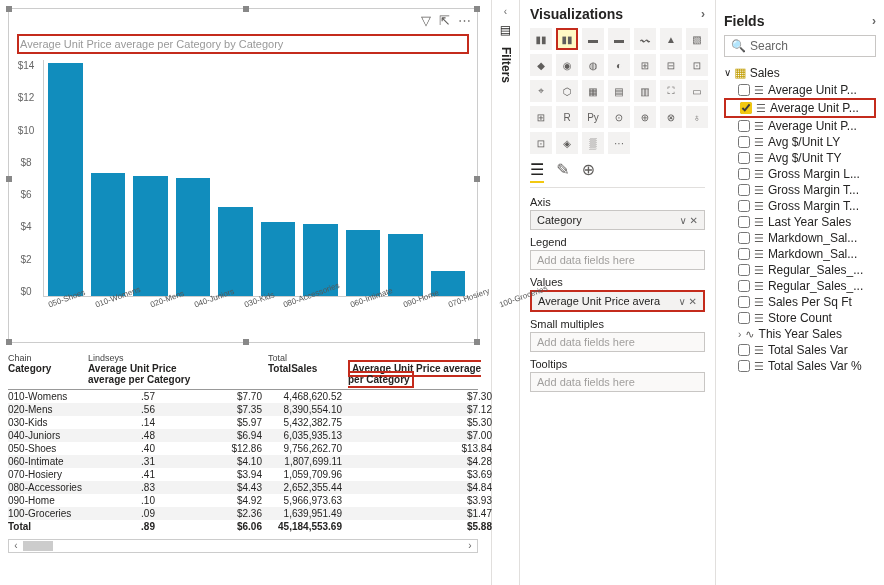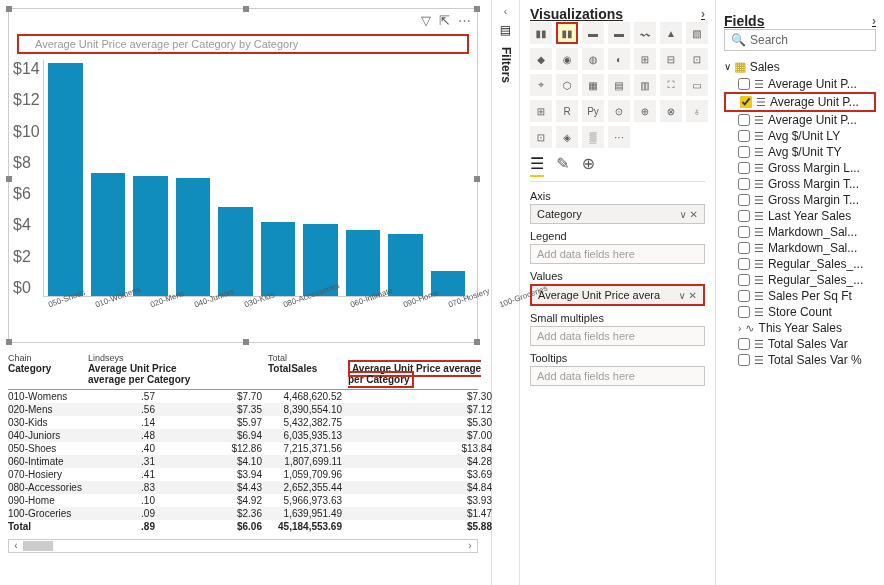--- a/index.html
+++ b/index.html
@@ -2,24 +2,24 @@
 <html><head>
 <meta charset="utf-8">
 <style>
 * { box-sizing: border-box; margin: 0; padding: 0; font-family: "Segoe UI", Arial, sans-serif; }
 body { background: #fff; font-size: 12px; color: #252423; width: 884px; height: 585px; overflow: hidden; }
 .container { display: flex; height: 100%; }
 .canvas { flex: 1; padding: 8px; position: relative; display:flex; flex-direction:column;}
 .visual-card { border: 1px solid #ccc; background: #fff; position: relative; width:470px; height:335px;}
 .visual-header { display: flex; justify-content: flex-end; padding: 4px 6px; gap: 8px; color: #605e5c; }
 .visual-header span { font-size: 13px; cursor:pointer;}
-.chart-title-box { border: 2px solid #c42b1c; margin: 2px 8px; padding: 2px 16px; font-size: 11px; color: #999; }
+.chart-title-box { border: 2px solid #c42b1c; margin: 2px 8px; padding: 2px 1px; font-size: 11px; color: #999; }
 .chart-area { padding: 4px 8px 4px 4px; height: 245px; position: relative; }
 .chart-inner { display: flex; height: 100%; }
-.yaxis { display: flex; flex-direction: column; justify-content: space-between; font-size: 16px; color: #666; text-align: left; padding-right: 4px; width:30px;}
+.yaxis { display: flex; flex-direction: column; justify-content: space-between; font-size: 10px; color: #666; text-align: center; padding-right: 4px; width:30px;}
 .plot { flex: 1; display: flex; align-items: flex-end; gap: 8px; border-left: 1px solid #ccc; border-bottom: 1px solid #ccc; padding: 0 4px; position:relative;}
 .bar { flex: 1; background: #118dbd; }
 .xaxis { display: flex; padding-left: 34px; gap: 8px; }
 .xlabel { flex: 1; font-size: 8px; color: #555; transform: rotate(-20deg); transform-origin: top left; white-space: nowrap; margin-top:4px;}
 .handles { position:absolute; inset:0; pointer-events:none;}
 .handle { position:absolute; width:6px; height:6px; background:#888;}
 .table-area { margin-top: 10px; font-size: 10px; width:470px;}
 .thead { display: grid; grid-template-columns: 80px 120px 60px 80px 150px; font-weight:600; border-bottom:1px solid #999; padding-bottom:4px;}
 .thead .sup { font-size:9px; font-weight:400; color:#444;}
 .thead .highlight { border:2px solid #c42b1c; padding:1px 2px;}
@@ -30,21 +30,21 @@
 .totrow { font-weight:700;}
 .scrollbar-h { height:14px; border:1px solid #ccc; margin-top:6px; position:relative; width:470px;}
 .scrollbar-h .thumb { position:absolute; left:14px; width:30px; top:1px; bottom:1px; background:#ccc;}
 .scrollbar-h .arrow { position:absolute; top:0; width:14px; height:100%; text-align:center; font-size:10px; color:#666;}
 .scrollbar-h .arrow.l{left:0;} .scrollbar-h .arrow.r{right:0;}
 
 .sidepanel { display: flex; border-left: 1px solid #e1dfdd; }
 .collapse-bar { width: 28px; border-right: 1px solid #e1dfdd; display: flex; flex-direction: column; align-items: center; padding-top: 6px; gap: 6px;}
 .collapse-bar .tab { writing-mode: vertical-rl; font-size: 12px; color: #252423; font-weight:600; margin-top:4px;}
 .viz-panel { width: 196px; padding: 6px 10px; border-right: 1px solid #e1dfdd; }
-.panel-title { font-weight: 700; font-size: 14px; display:flex; justify-content:space-between; align-items:center;text-decoration:underline;}
+.panel-title { font-weight: 700; font-size: 14px; margin-bottom: 6px; display:flex; justify-content:space-between; align-items:center;}
 .panel-title .chev{color:#666; font-size:12px;}
 .viz-grid { display: grid; grid-template-columns: repeat(7, 22px); gap: 4px; margin-bottom: 6px;}
 .viz-icon { width: 22px; height: 22px; background: #f3f2f1; border:1px solid transparent; display:flex; align-items:center; justify-content:center; font-size:10px; color:#605e5c; cursor:pointer;}
 .viz-icon.sel { border:2px solid #c42b1c; background:#fff9c4;}
 .tabs-row { display:flex; gap:12px; border-bottom:1px solid #e1dfdd; padding-bottom:4px; margin-bottom:8px;}
 .tabs-row span{font-size:16px; color:#605e5c; cursor:pointer;}
 .tabs-row span.active{color:#252423; border-bottom:2px solid #f2c811; padding-bottom:2px;}
 .well-label { font-size: 11px; color: #252423; margin: 6px 0 2px 0; }
 .well { border: 1px solid #c8c6c4; background: #f3f2f1; padding: 3px 6px; font-size: 11px; display:flex; justify-content:space-between; align-items:center; min-height:20px;}
 .well.empty{color:#a19f9d; background:#faf9f8;}
@@ -160,21 +160,21 @@
             <div>040-Juniors</div>
             <div class="l">.48</div>
             <div class="r">$6.94</div>
             <div class="r">6,035,935.13</div>
             <div class="r">$7.00</div>
           </div>
           <div class="trow">
             <div>050-Shoes</div>
             <div class="l">.40</div>
             <div class="r">$12.86</div>
-            <div class="r">7,215,371.56</div>
+            <div class="r">9,756,262.70</div>
             <div class="r">$13.84</div>
           </div>
           <div class="trow alt">
             <div>060-Intimate</div>
             <div class="l">.31</div>
             <div class="r">$4.10</div>
             <div class="r">1,807,699.11</div>
             <div class="r">$4.28</div>
           </div>
           <div class="trow">

